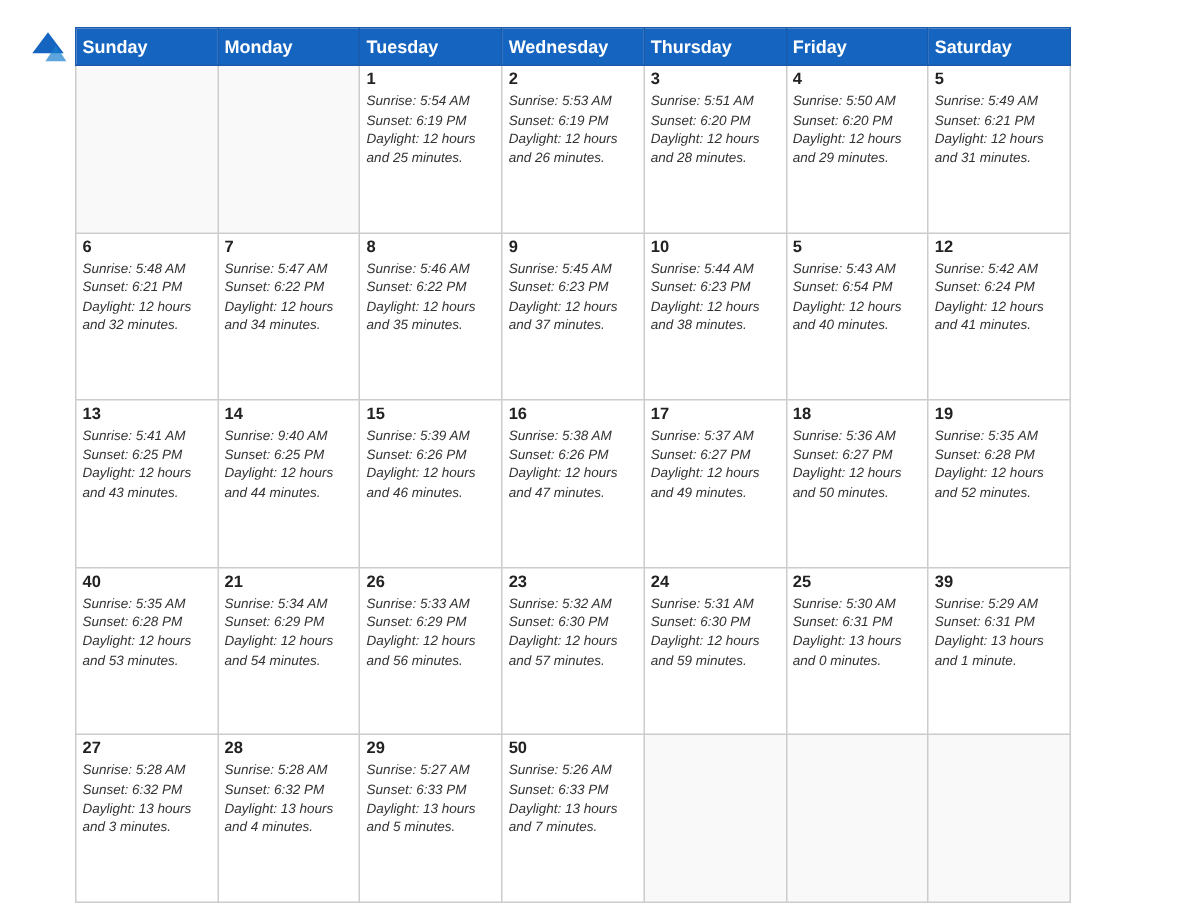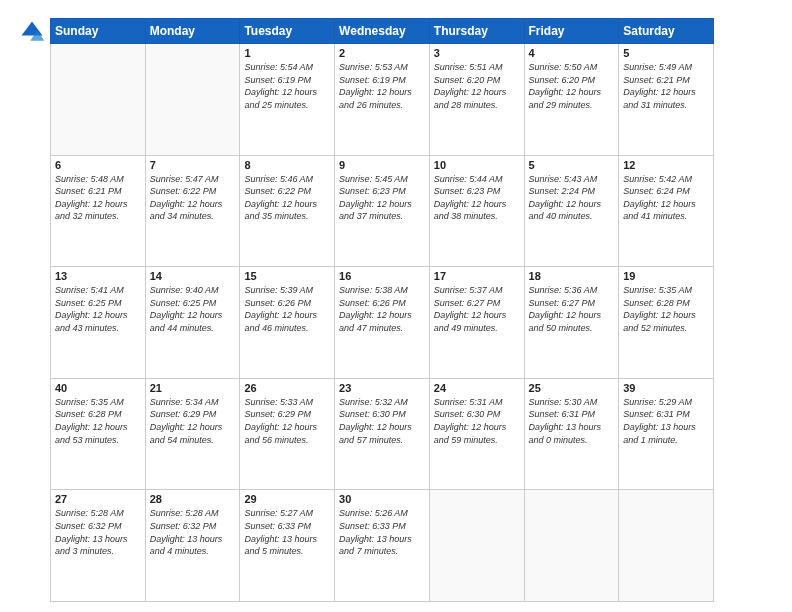--- a/index.html
+++ b/index.html
@@ -192,21 +192,21 @@
           </td>
           <td>
             <span class="day-number">10</span>
             <div class="day-info">Sunrise: 5:44 AM
 Sunset: 6:23 PM
 Daylight: 12 hours and 38 minutes.</div>
           </td>
           <td>
             <span class="day-number">5</span>
             <div class="day-info">Sunrise: 5:43 AM
-Sunset: 2:24 PM
+Sunset: 6:54 PM
 Daylight: 12 hours and 40 minutes.</div>
           </td>
           <td>
             <span class="day-number">12</span>
             <div class="day-info">Sunrise: 5:42 AM
 Sunset: 6:24 PM
 Daylight: 12 hours and 41 minutes.</div>
           </td>
         </tr>
         <tr class="week-row">
@@ -310,21 +310,21 @@
 Sunset: 6:32 PM
 Daylight: 13 hours and 4 minutes.</div>
           </td>
           <td>
             <span class="day-number">29</span>
             <div class="day-info">Sunrise: 5:27 AM
 Sunset: 6:33 PM
 Daylight: 13 hours and 5 minutes.</div>
           </td>
           <td>
-            <span class="day-number">30</span>
+            <span class="day-number">50</span>
             <div class="day-info">Sunrise: 5:26 AM
 Sunset: 6:33 PM
 Daylight: 13 hours and 7 minutes.</div>
           </td>
           <td class="empty"></td>
           <td class="empty"></td>
           <td class="empty"></td>
         </tr>
       </tbody>
   </table>

